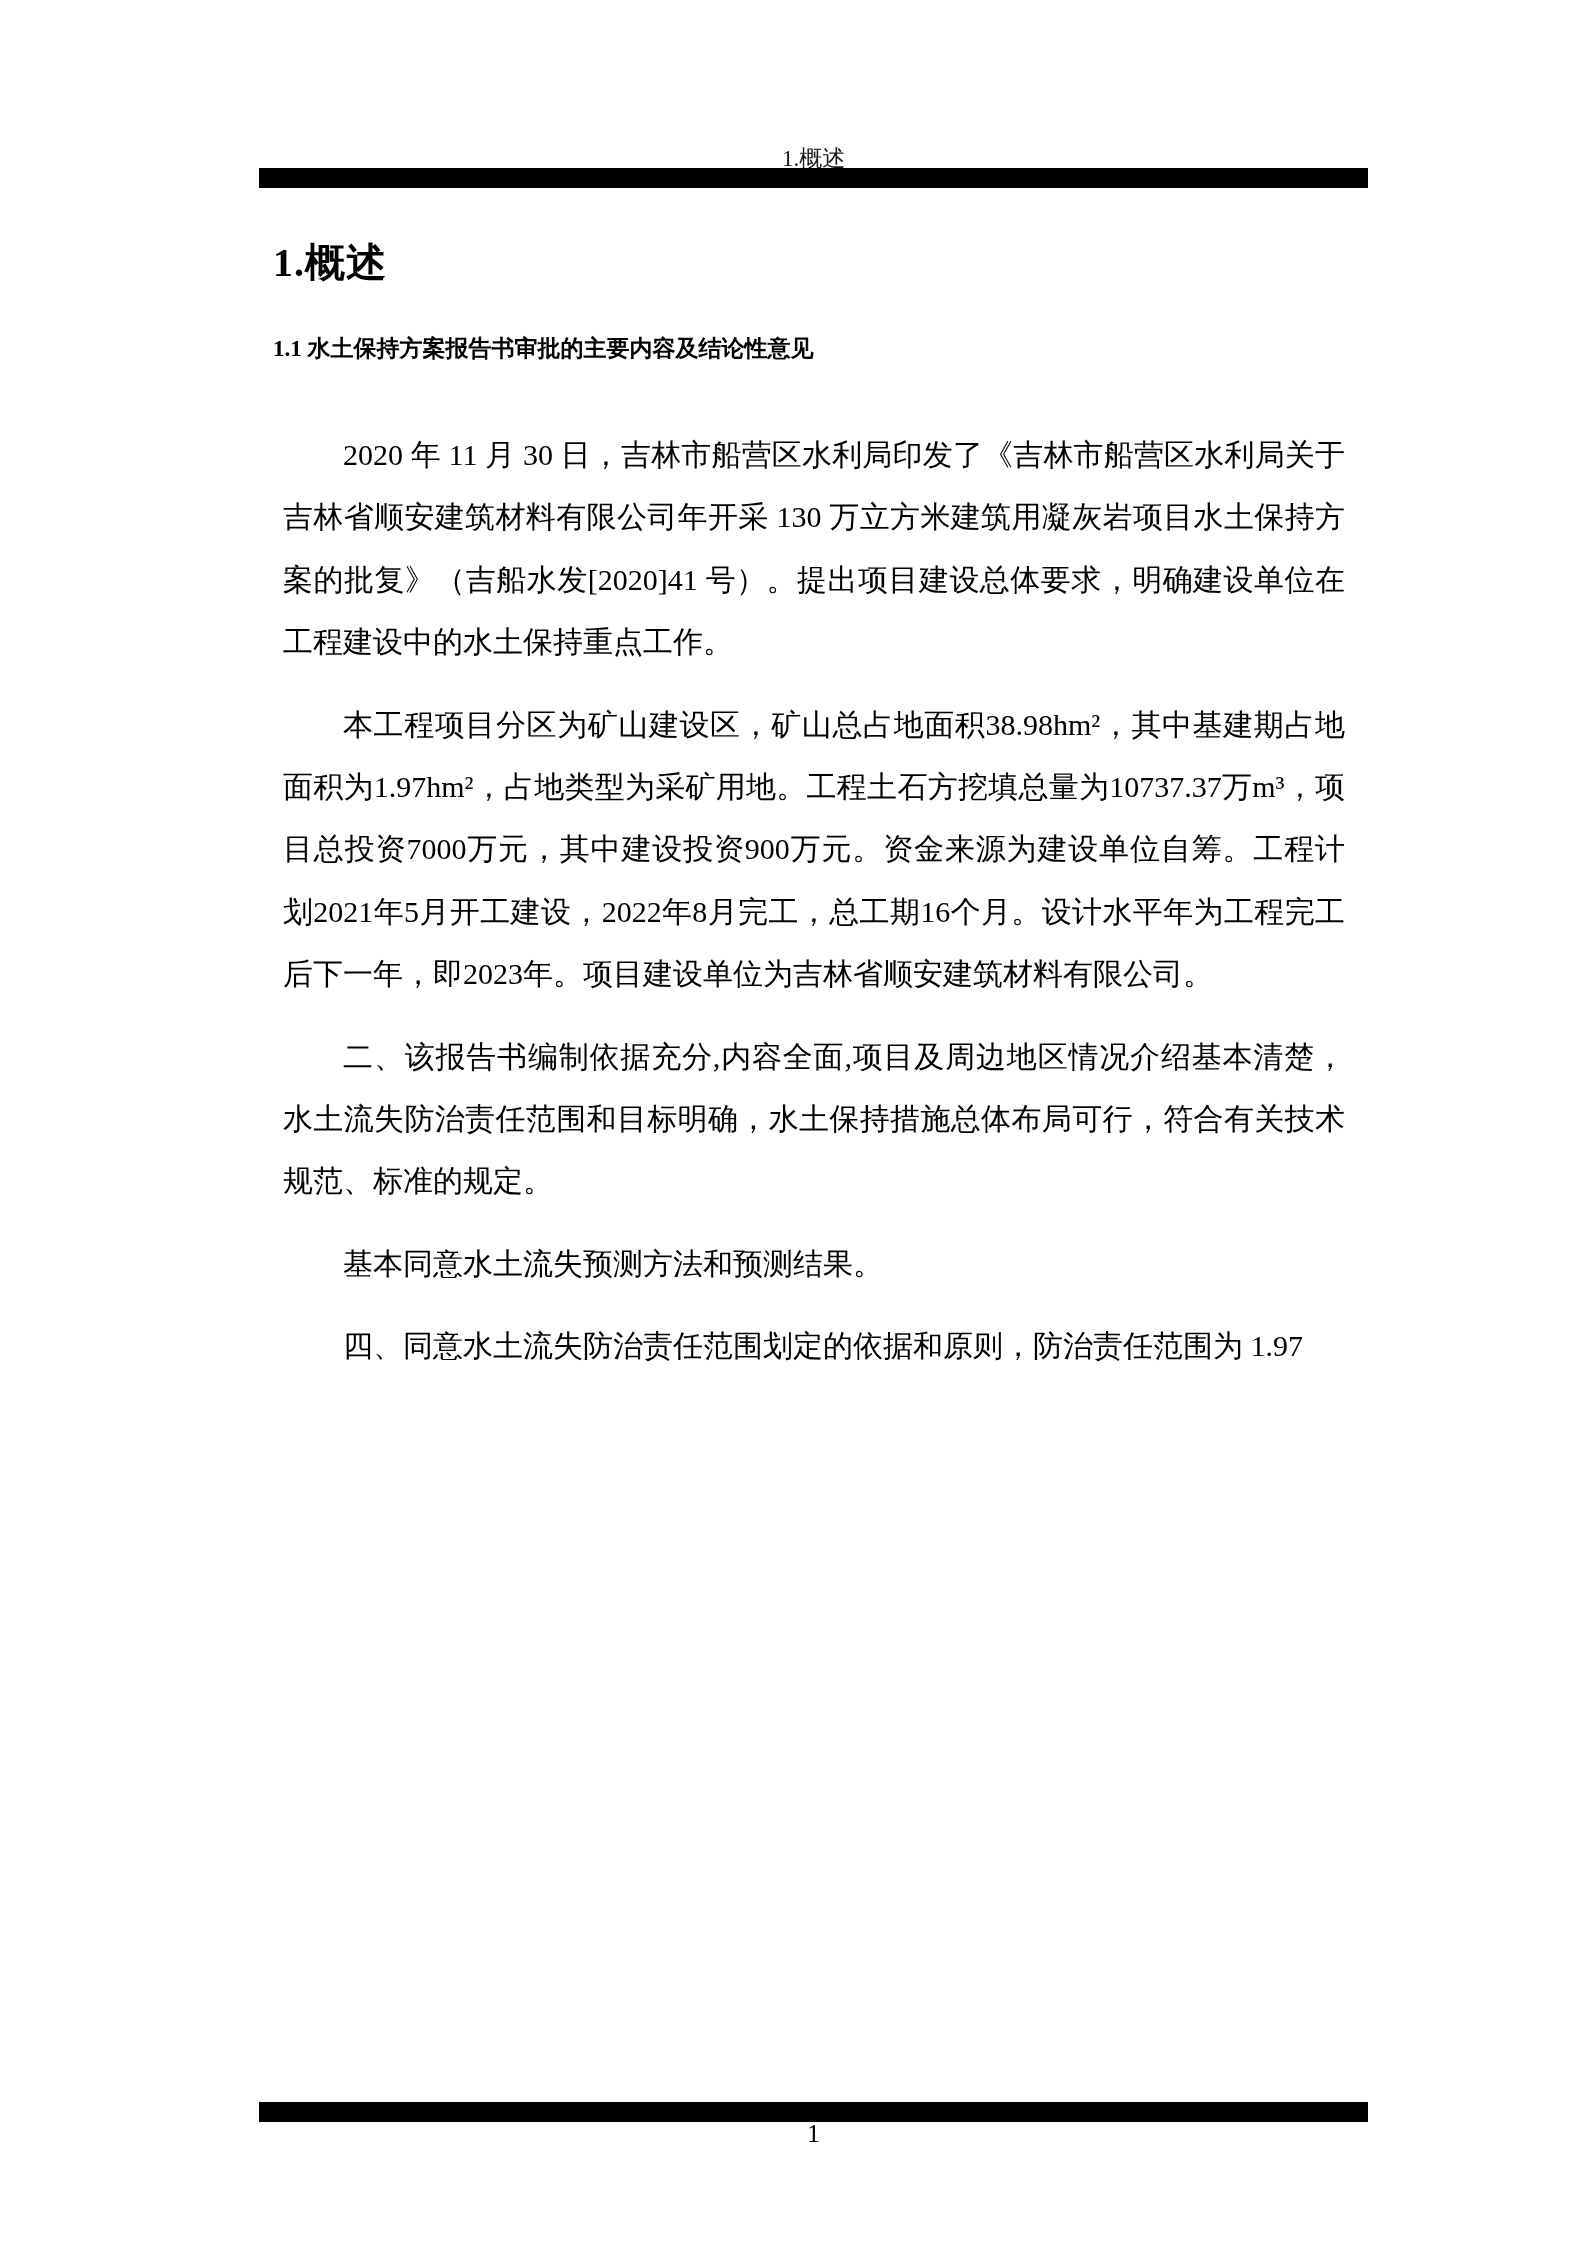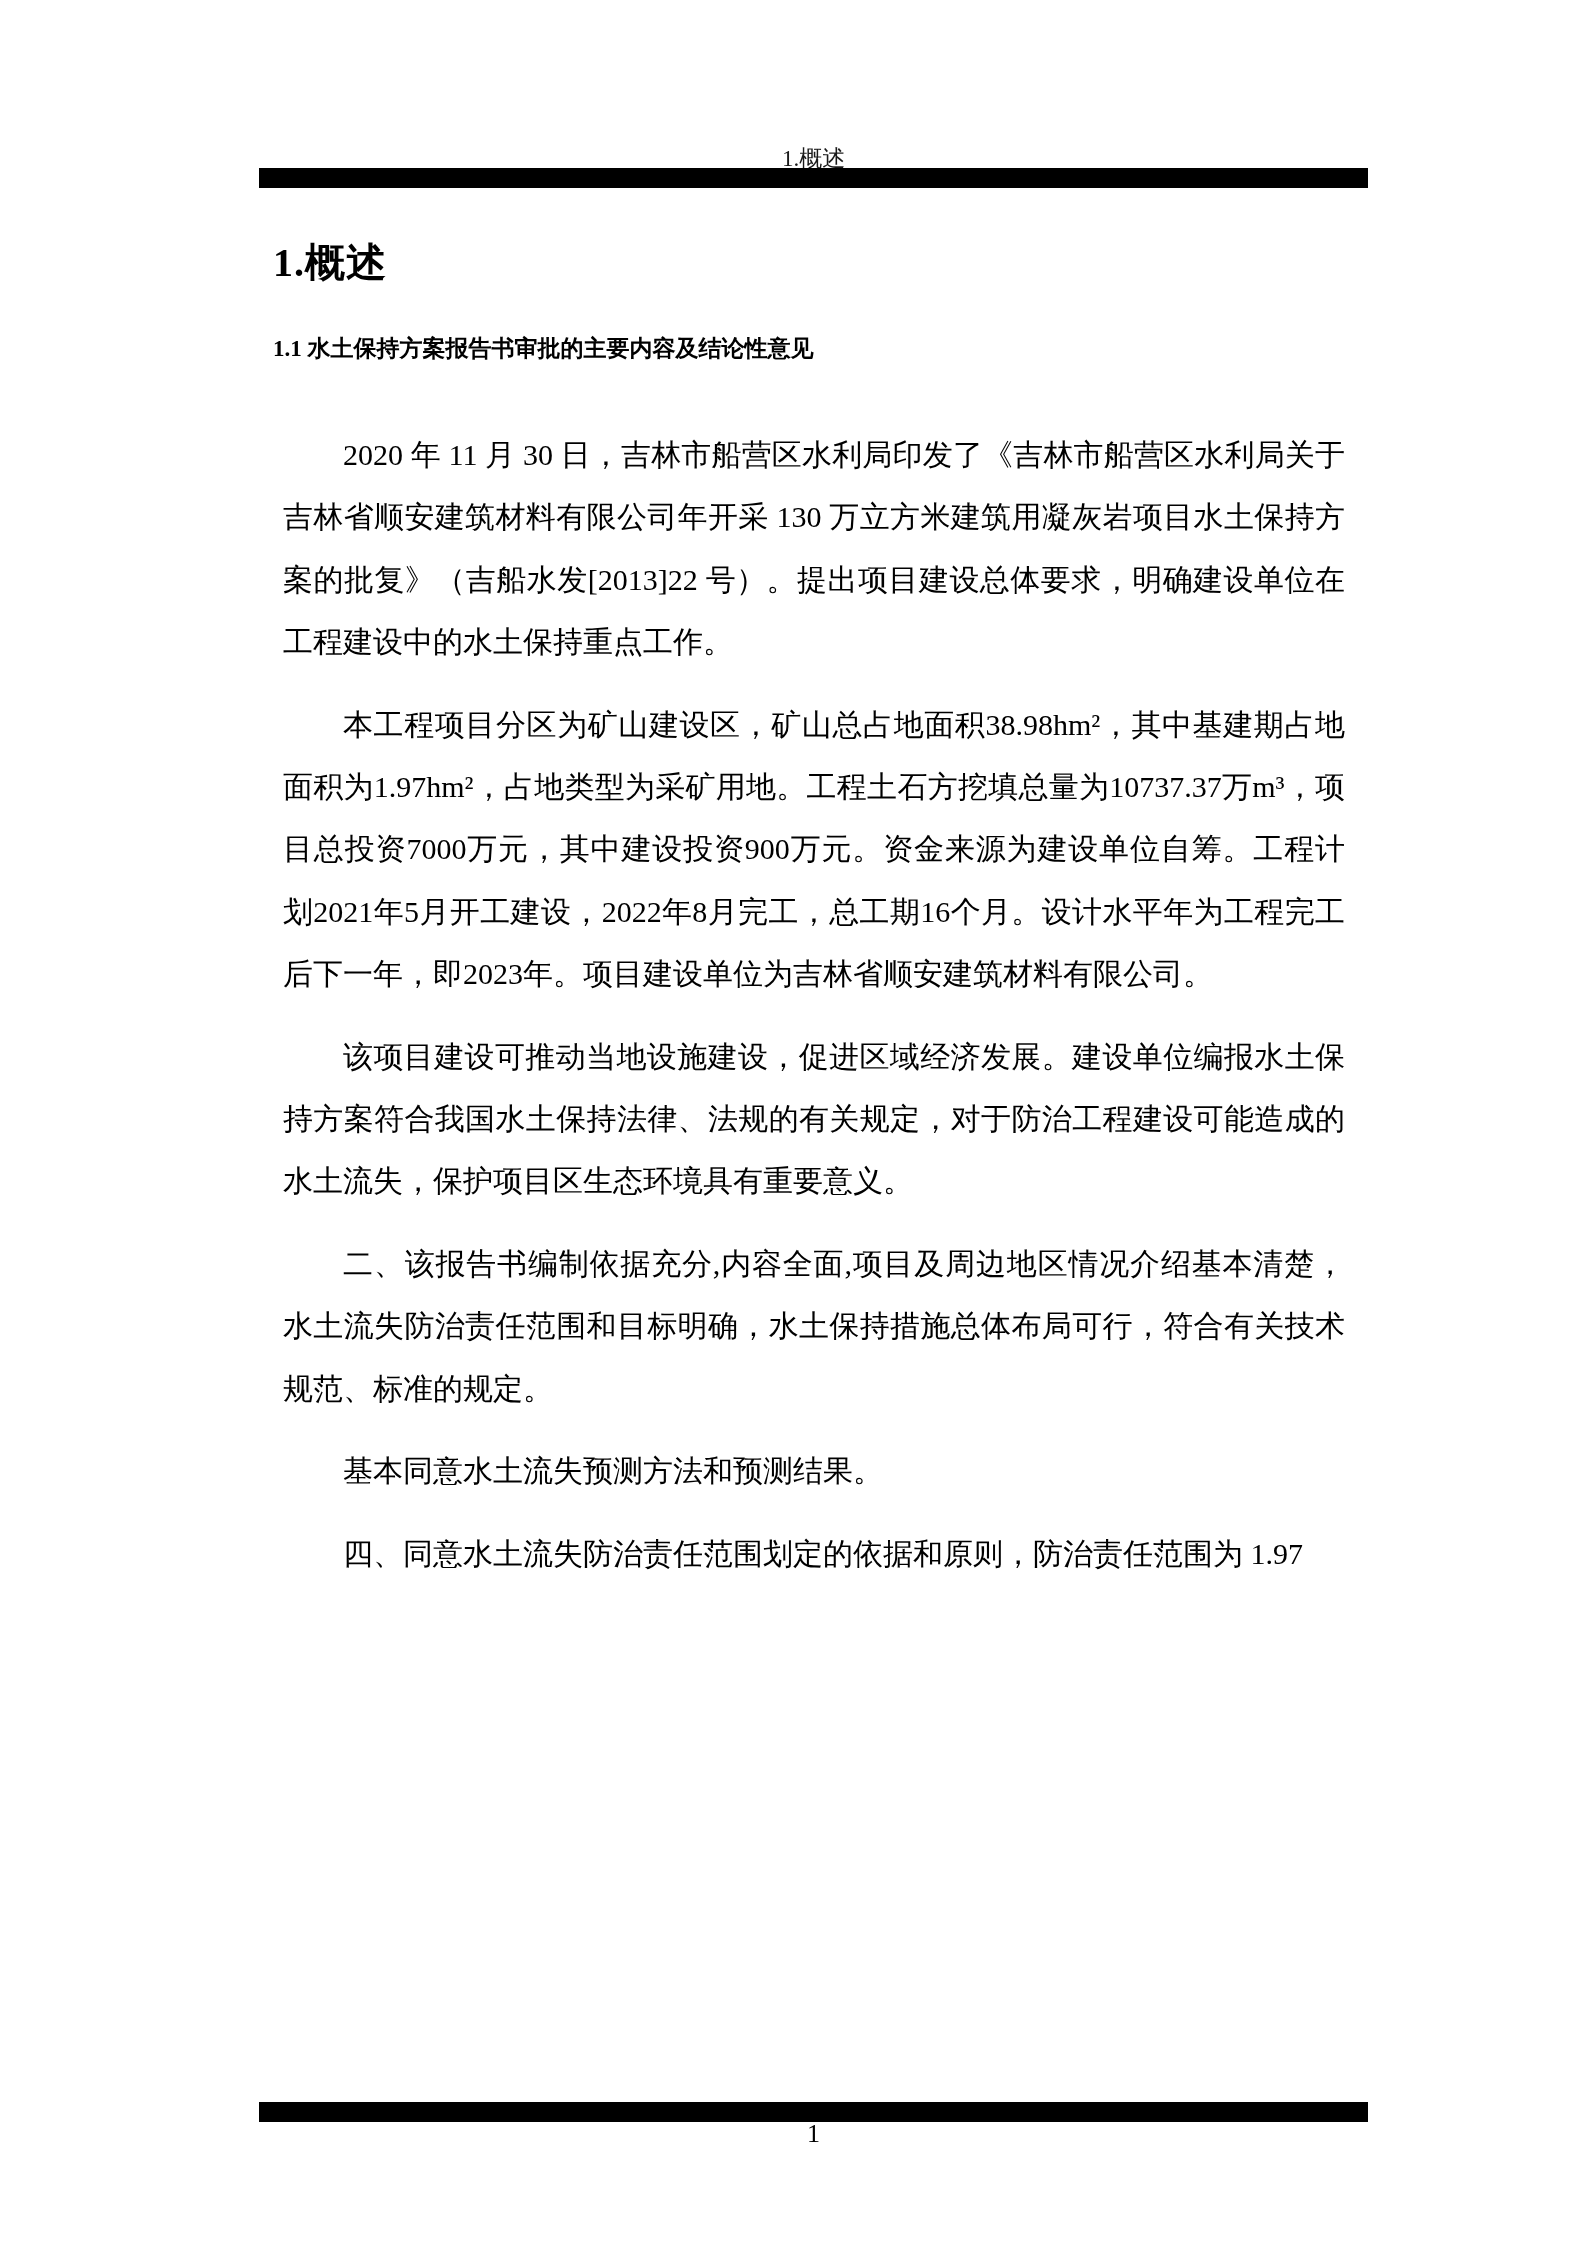--- a/index.html
+++ b/index.html
@@ -87,23 +87,22 @@
 
   <div class="header-rule"></div>
 
   <div class="content">
 
     <h1 class="doc-title">1.概述</h1>
 
     <h2 class="section-heading">1.1 水土保持方案报告书审批的主要内容及结论性意见</h2>
 
     <div class="body-text">
-      <p>2020 年 11 月 30 日，吉林市船营区水利局印发了《吉林市船营区水利局关于吉林省顺安建筑材料有限公司年开采 130 万立方米建筑用凝灰岩项目水土保持方案的批复》（吉船水发[2013]22 号）。提出项目建设总体要求，明确建设单位在工程建设中的水土保持重点工作。</p>
+      <p>2020 年 11 月 30 日，吉林市船营区水利局印发了《吉林市船营区水利局关于吉林省顺安建筑材料有限公司年开采 130 万立方米建筑用凝灰岩项目水土保持方案的批复》（吉船水发[2020]41 号）。提出项目建设总体要求，明确建设单位在工程建设中的水土保持重点工作。</p>
       <p>本工程项目分区为矿山建设区，矿山总占地面积38.98hm²，其中基建期占地面积为1.97hm²，占地类型为采矿用地。工程土石方挖填总量为10737.37万m³，项目总投资7000万元，其中建设投资900万元。资金来源为建设单位自筹。工程计划2021年5月开工建设，2022年8月完工，总工期16个月。设计水平年为工程完工后下一年，即2023年。项目建设单位为吉林省顺安建筑材料有限公司。</p>
-      <p>该项目建设可推动当地设施建设，促进区域经济发展。建设单位编报水土保持方案符合我国水土保持法律、法规的有关规定，对于防治工程建设可能造成的水土流失，保护项目区生态环境具有重要意义。</p>
       <p>二、该报告书编制依据充分,内容全面,项目及周边地区情况介绍基本清楚，水土流失防治责任范围和目标明确，水土保持措施总体布局可行，符合有关技术规范、标准的规定。</p>
       <p>基本同意水土流失预测方法和预测结果。</p>
       <p>四、同意水土流失防治责任范围划定的依据和原则，防治责任范围为 1.97</p>
     </div>
 
   </div>
 
   <div class="footer-rule"></div>
 
   <div class="page-number">1</div>

